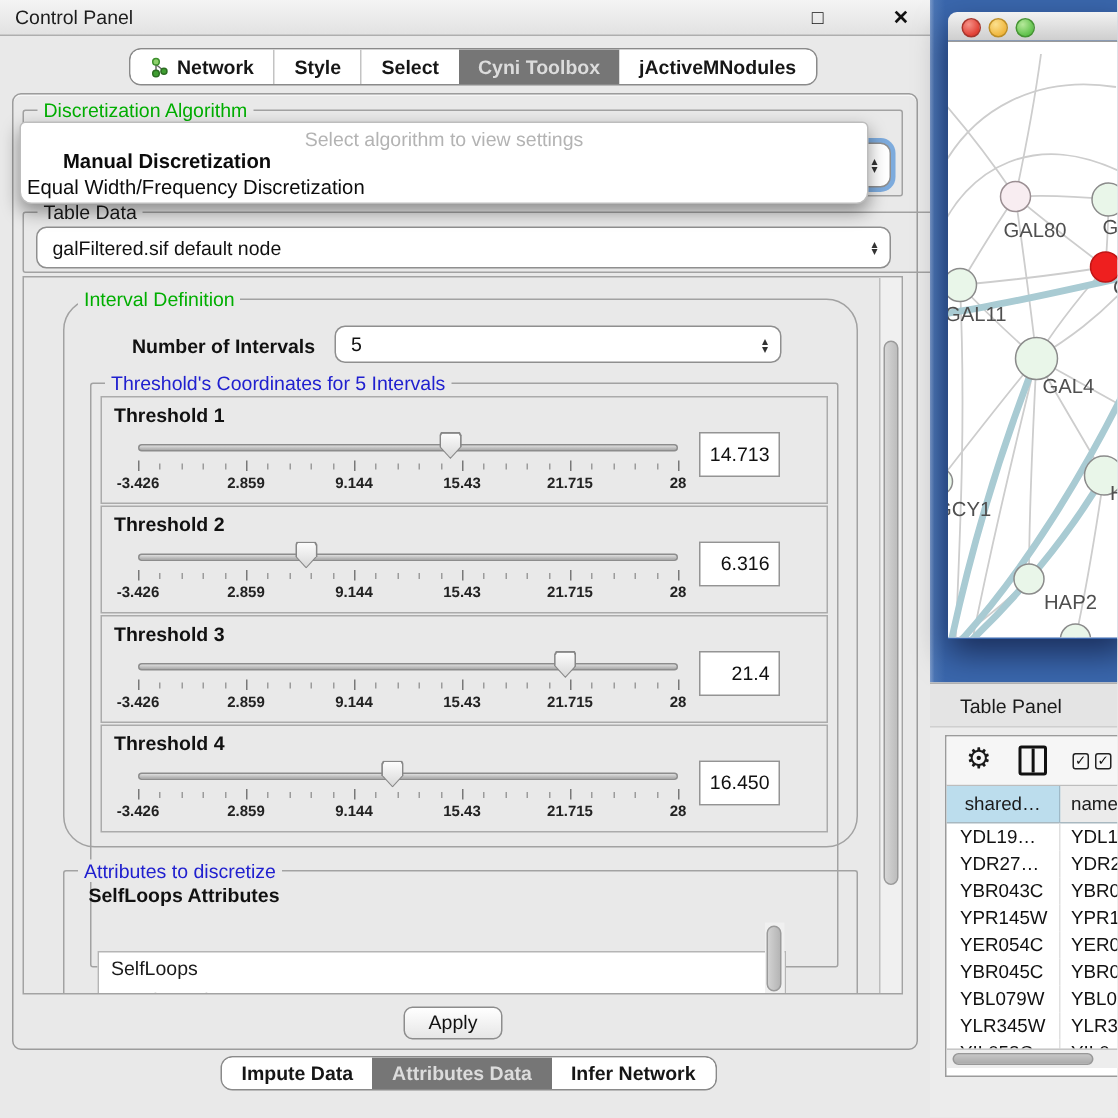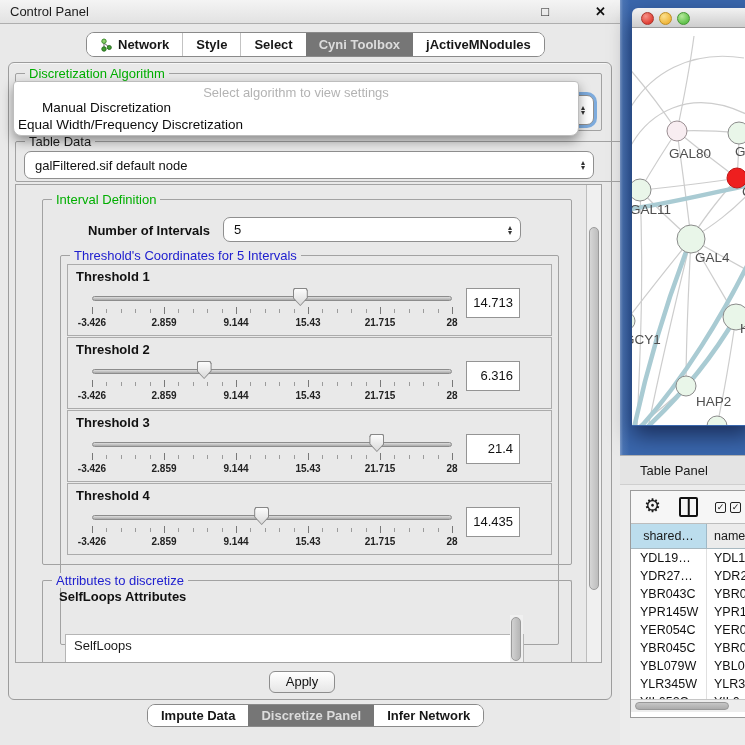--- a/index.html
+++ b/index.html
@@ -41,21 +41,21 @@
   .spinner { position:absolute; right:8px; top:50%; transform:translateY(-50%);
     display:flex; flex-direction:column; align-items:center; line-height:5px; font-size:8px; color:#333; }
 
   
   .popup { position:absolute; left:4px; top:18px; width:566px; height:55px; background:#fff;
     border:1px solid #bdbdbd; border-radius:4px 4px 8px 8px;
     box-shadow:0 5px 12px rgba(0,0,0,.4); z-index:50; }
   .popup-hint { position:absolute; left:0; right:0; top:3px; text-align:center;
     font-size:13px; color:#b3b3b3; }
   .popup-opt { position:absolute; left:4px; font-size:13.5px; color:#0c0c0c; white-space:nowrap; }
-  .popup-opt.bold { font-weight:normal;padding-left:24px; }
+  .popup-opt.bold { font-weight:bold;padding-left:24px; }
 
   
   .inner-panel { position:absolute; left:6px; top:121px; width:587px; height:479px;
     border:1px solid #a3a3a3; background:#e9e9e9; overflow:hidden; }
   .vscroll { position:absolute; right:0; top:0; width:15px; height:100%;
     background:#f0f0f0; border-left:1px solid #bdbdbd; }
   .vthumb { position:absolute; left:2px; width:10px; border-radius:6px;
     background:linear-gradient(90deg,#d6d6d6,#bdbdbd); border:1px solid #9a9a9a; }
 
   
@@ -194,21 +194,21 @@
             <span>▾</span>
           </span>
       </div>
     </div>
 
     <div class="inner-panel">
       <div class="vscroll">
         <div class="vthumb" style="top:42px; height:363px;"></div>
       </div>
 
-      <div class="group" style="left:26px; top:14px; width:530px; height:366px;">
+      <div class="group" style="left:26px; top:14px; width:530px; height:366px;border-radius:21px;">
         <span class="legend green">Interval Definition</span>
 
         <span class="num-label" style="left:45px; top:23px;">Number of Intervals</span>
         <div class="combo" style="left:180px; top:17px; width:298px; height:25px;">
           <span>5</span>
           <span class="spinner">
               <span>▴</span>
               <span>▾</span>
             </span>
         </div>
@@ -383,21 +383,21 @@
                   <span class="tick major" style="left: 100%;"></span>
                 </div>
                 <div class="tick-labels">
                   <span class="tick-lab" style="left: 0%;">-3.426</span>
                   <span class="tick-lab" style="left: 20%;">2.859</span>
                   <span class="tick-lab" style="left: 40%;">9.144</span>
                   <span class="tick-lab" style="left: 60%;">15.43</span>
                   <span class="tick-lab" style="left: 80%;">21.715</span>
                   <span class="tick-lab" style="left: 100%;">28</span>
                 </div>
-                <div class="thr-val">14.435</div>
+                <div class="thr-val">16.450</div>
               </div>
             </div>
         </div>
       </div>
 
       <div class="group" style="left:26px; top:395px; width:530px; height:92px; border-bottom:none;">
         <span class="legend blue">Attributes to discretize</span>
         <span class="attr-label">SelfLoops Attributes</span>
         <div class="attr-list" id="attr-list">
             <div class="attr-item">SelfLoops</div>
@@ -411,21 +411,21 @@
     </div>
 
     <button class="apply-btn">Apply</button>
   </div>
 
   <div class="tabbar" id="bottom-tabbar" style="left:147px; top:704px; height:23px;">
       <div class="tab">
         <span>Impute Data</span>
       </div>
       <div class="tab sel">
-        <span>Discretize Panel</span>
+        <span>Attributes Data</span>
       </div>
       <div class="tab">
         <span>Infer Network</span>
       </div>
     </div>
 
   <div id="right">
     <div class="blue-area">
       <div class="mac-window">
         <div class="mac-titlebar">

